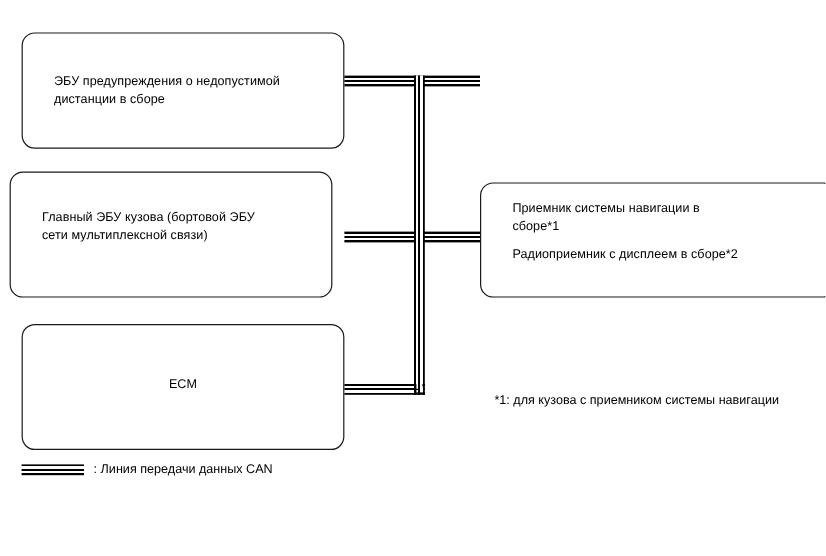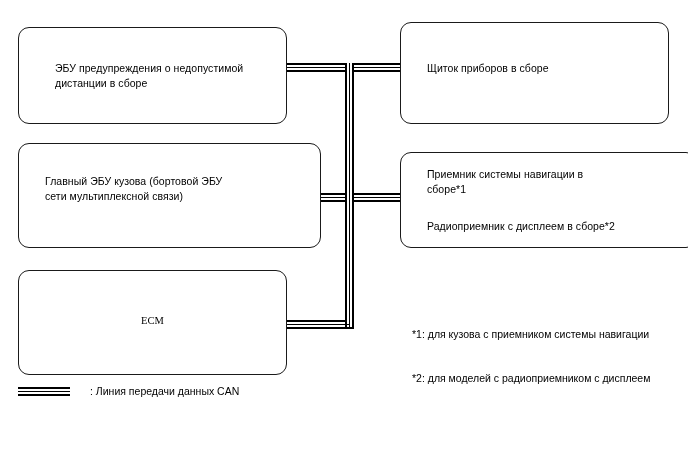--- a/index.html
+++ b/index.html
@@ -36,21 +36,20 @@
     white-space: pre-line;
     letter-spacing: 0.05px;
   }
   .ecu-label.left-align {
     left: 26px;
   }
   .ecu-label.center-align {
     left: 0;
     right: 0;
     text-align: center;
-    font-family: Liberation Serif, serif;
   }
 
   
   
   .bus-h {
     position: absolute;
     height: 9px;
     background: repeating-linear-gradient(
       to bottom,
       #000000 0px, #000000 1.7px,
@@ -104,21 +103,21 @@
       #000000 0px, #000000 1.7px,
       #ffffff 1.7px, #ffffff 3.65px,
       #000000 3.65px, #000000 5.35px,
       #ffffff 5.35px, #ffffff 7.3px,
       #000000 7.3px, #000000 9px
     );
   }
   .legend-text {
     font-size: 10.5px;
     line-height: 13px;
-    margin-left: 20px;
+    margin-left: 8px;
     white-space: pre;
   }
 
   
   .footnote {
     position: absolute;
     left: 412px;
     font-size: 10.5px;
     line-height: 14px;
     white-space: pre;
@@ -142,44 +141,40 @@
 
   <div class="bus-corner" style="left:345px; top:320px;">
     <i style="left:0; top:0; width:1.7px; height:9px;"></i>
     <i style="left:3.65px; top:0; width:1.7px; height:5.35px;"></i>
     <i style="left:7.3px; top:0; width:1.7px; height:1.7px;"></i>
     <i style="left:0; top:7.3px; width:9px; height:1.7px;"></i>
     <i style="left:0; top:3.65px; width:5.35px; height:1.7px;"></i>
   </div>
 
   <div class="ecu-box" style="left:18px; top:27px; width:269px; height:97px;">
-    <div class="ecu-label left-align" style="top:33px;margin-left:10px;">ЭБУ предупреждения о недопустимой
+    <div class="ecu-label left-align" style="top:33px;">ЭБУ предупреждения о недопустимой
 дистанции в сборе</div>
   </div>
 
-  <div class="ecu-box" style="left:18px; top:143px; width:303px; height:105px;">
+  <div class="ecu-box" style="left:8px; top:143px; width:269px; height:105px;">
     <div class="ecu-label left-align" style="top:30px;">Главный ЭБУ кузова (бортовой ЭБУ
 сети мультиплексной связи)</div>
   </div>
 
   <div class="ecu-box" style="left:18px; top:270px; width:269px; height:105px;">
     <div class="ecu-label center-align" style="top:42px;">ECM</div>
   </div>
 
-  <div class="ecu-box" style="left:400px; top:22px; width:269px; height:102px;">
-    <div class="ecu-label left-align" style="top:38px;">Щиток приборов в сборе</div>
-  </div>
 
   <div class="ecu-box" style="left:400px; top:152px; width:297px; height:96px;">
     <div class="ecu-label left-align" style="top:14px;">Приемник системы навигации в
 сборе*1</div>
-    <div class="ecu-label left-align" style="top:66px;">Радиоприемник с дисплеем в сборе*2</div>
+    <div class="ecu-label left-align" style="top:52px;">Радиоприемник с дисплеем в сборе*2</div>
   </div>
 
   <div id="legend">
     <span class="legend-swatch"></span>
     <span class="legend-text">: Линия передачи данных CAN</span>
   </div>
 
   <div class="footnote" style="top:327px;">*1: для кузова с приемником системы навигации</div>
-  <div class="footnote" style="top:371px;">*2: для моделей с радиоприемником с дисплеем</div>
 
 </div>
 
 </body></html>

